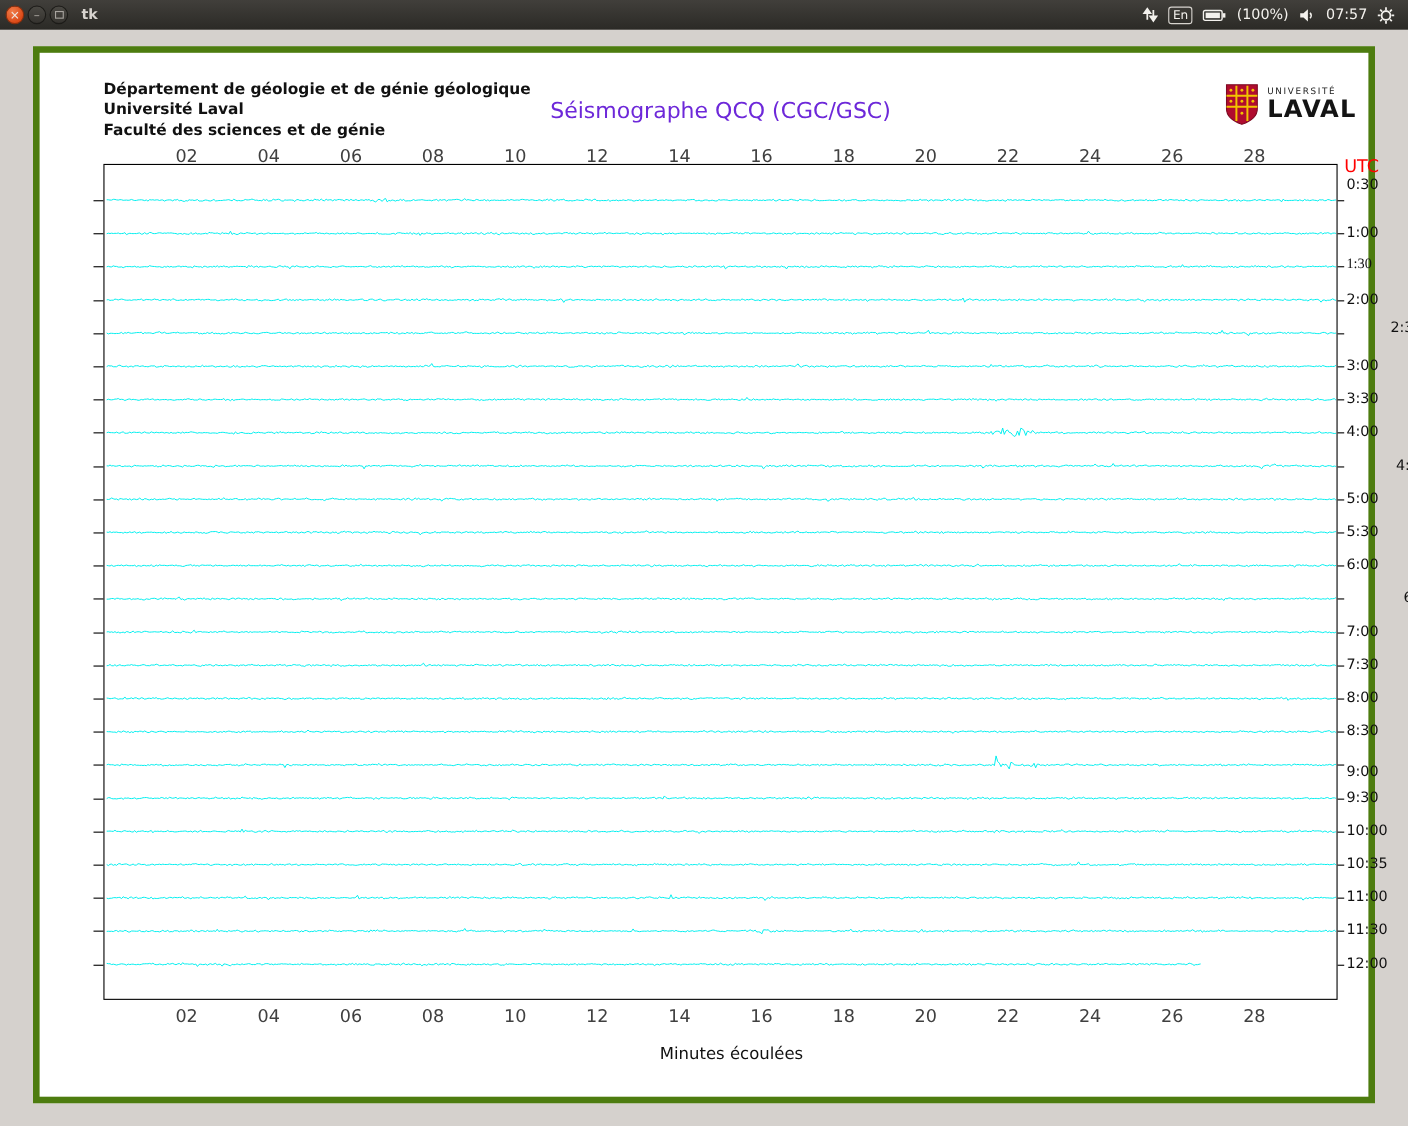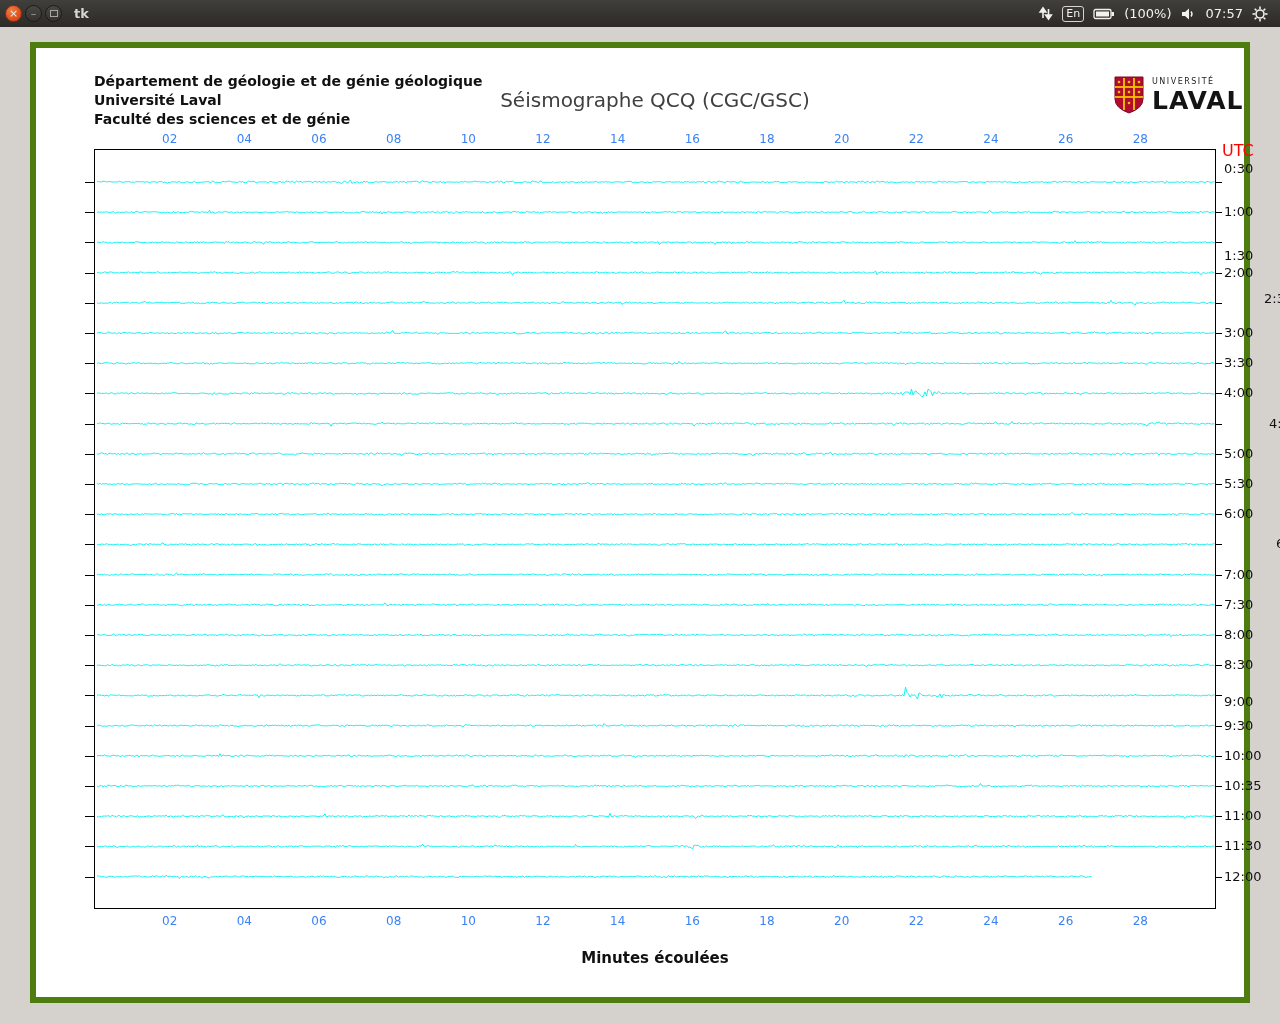--- a/index.html
+++ b/index.html
@@ -27,36 +27,36 @@
   .tray{margin-left:auto;display:flex;align-items:center;gap:9px;padding-right:12px;font-size:13px;color:#f3f1ed;}
   .kbd{border:1px solid #d7d4cf;border-radius:3px;padding:0 3px;font-size:11px;line-height:14px;}
   .tray svg{display:block;}
   .clock{font-size:13px;}
   
   .sheet{
     position:absolute;left:30px;top:42px;width:1220px;height:961px;
     background:#ffffff;border:6px solid #4d7c0f;box-sizing:border-box;
   }
   .orgblock{position:absolute;left:58px;top:24px;font-size:14px;font-weight:bold;color:#111;line-height:19px;white-space:nowrap;}
-  .charttitle{position:absolute;left:58px;top:40px;width:1122px;text-align:center;font-size:20px;color:#404040;}
+  .charttitle{position:absolute;left:58px;top:40px;width:1122px;text-align:center;font-size:20px;color:#6d28d9;}
   .logo{position:absolute;left:1078px;top:28px;display:flex;align-items:center;gap:8px;}
   .logotext{display:flex;flex-direction:column;line-height:1;}
   .logotext .t1{font-size:8px;letter-spacing:1.5px;color:#222;margin-bottom:2px;}
-  .logotext .t2{font-size:25px;font-weight:bold;letter-spacing:1px;color:#141414;}
+  .logotext .t2{font-size:22px;font-weight:bold;letter-spacing:1px;color:#141414;}
   
   .chart{
     position:absolute;left:58px;top:101px;width:1122px;height:760px;
     border:1px solid #000;box-sizing:border-box;background:#fff;
   }
   .chart svg{position:absolute;left:0;top:0;}
-  .xtick{position:absolute;width:30px;text-align:center;font-size:12px;color:#3b82f6;}
+  .xtick{position:absolute;width:30px;text-align:center;font-size:16px;color:#404040;}
   .ytick{position:absolute;font-size:13px;color:#111;white-space:nowrap;}
   .lt{position:absolute;height:1px;background:#000;}
   .utc{position:absolute;left:1186px;top:93px;font-size:16px;}
-  .xlabel{position:absolute;left:58px;top:901px;width:1122px;text-align:center;font-size:15px;color:#111;font-weight:bold;}
+  .xlabel{position:absolute;left:68px;top:901px;width:1122px;text-align:center;font-size:15px;color:#111;}
 </style>
 </head>
 <body>
 
 <div class="topbar">
   <div class="winbtns">
     <span class="wbtn close">×</span>
     <span class="wbtn dim">–</span>
     <span class="wbtn dim">
         <span class="maxsq"></span>
@@ -202,21 +202,21 @@
       <div class="xtick" style="left: 1014.67px; top: 84px;">26</div>
       <div class="xtick" style="left: 1014.67px; top: 866px;">26</div>
       <div class="xtick" style="left: 1089.33px; top: 84px;">28</div>
       <div class="xtick" style="left: 1089.33px; top: 866px;">28</div>
       <div class="ytick" style="left: 1188px; top: 113px;">0:30</div>
       <div class="lt" style="left: 49px; top: 134px; width: 9px;"></div>
       <div class="lt" style="left: 1180px; top: 134px; width: 6px;"></div>
       <div class="ytick" style="left: 1188px; top: 156.2px;">1:00</div>
       <div class="lt" style="left: 49px; top: 164.2px; width: 9px;"></div>
       <div class="lt" style="left: 1180px; top: 164.2px; width: 6px;"></div>
-      <div class="ytick" style="left: 1188px; top: 200px;">1:30</div>
+      <div class="ytick" style="left: 1188px; top: 184px; font-family: Liberation Serif, serif;">1:30</div>
       <div class="lt" style="left: 49px; top: 194.4px; width: 9px;"></div>
       <div class="lt" style="left: 1180px; top: 194.4px; width: 6px;"></div>
       <div class="ytick" style="left: 1188px; top: 216.6px;">2:00</div>
       <div class="lt" style="left: 49px; top: 224.6px; width: 9px;"></div>
       <div class="lt" style="left: 1180px; top: 224.6px; width: 6px;"></div>
       <div class="ytick" style="left: 1188px; top: 243px; margin-left: 40px;">2:30</div>
       <div class="lt" style="left: 49px; top: 254.8px; width: 9px;"></div>
       <div class="lt" style="left: 1180px; top: 254.8px; width: 6px;"></div>
       <div class="ytick" style="left: 1188px; top: 277px;">3:00</div>
       <div class="lt" style="left: 49px; top: 285px; width: 9px;"></div>

